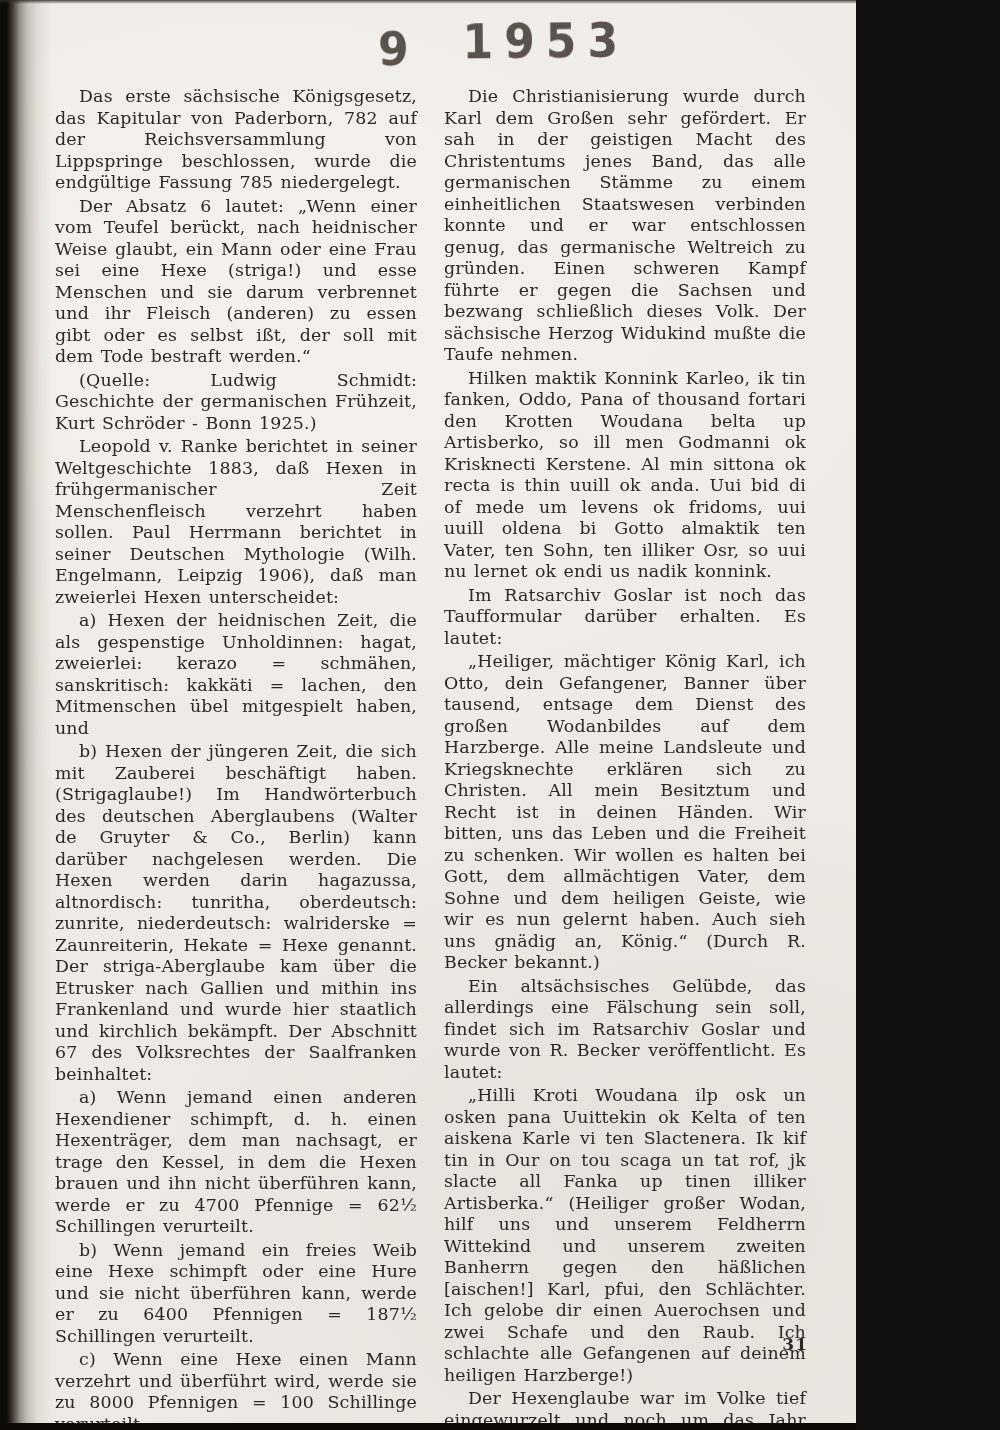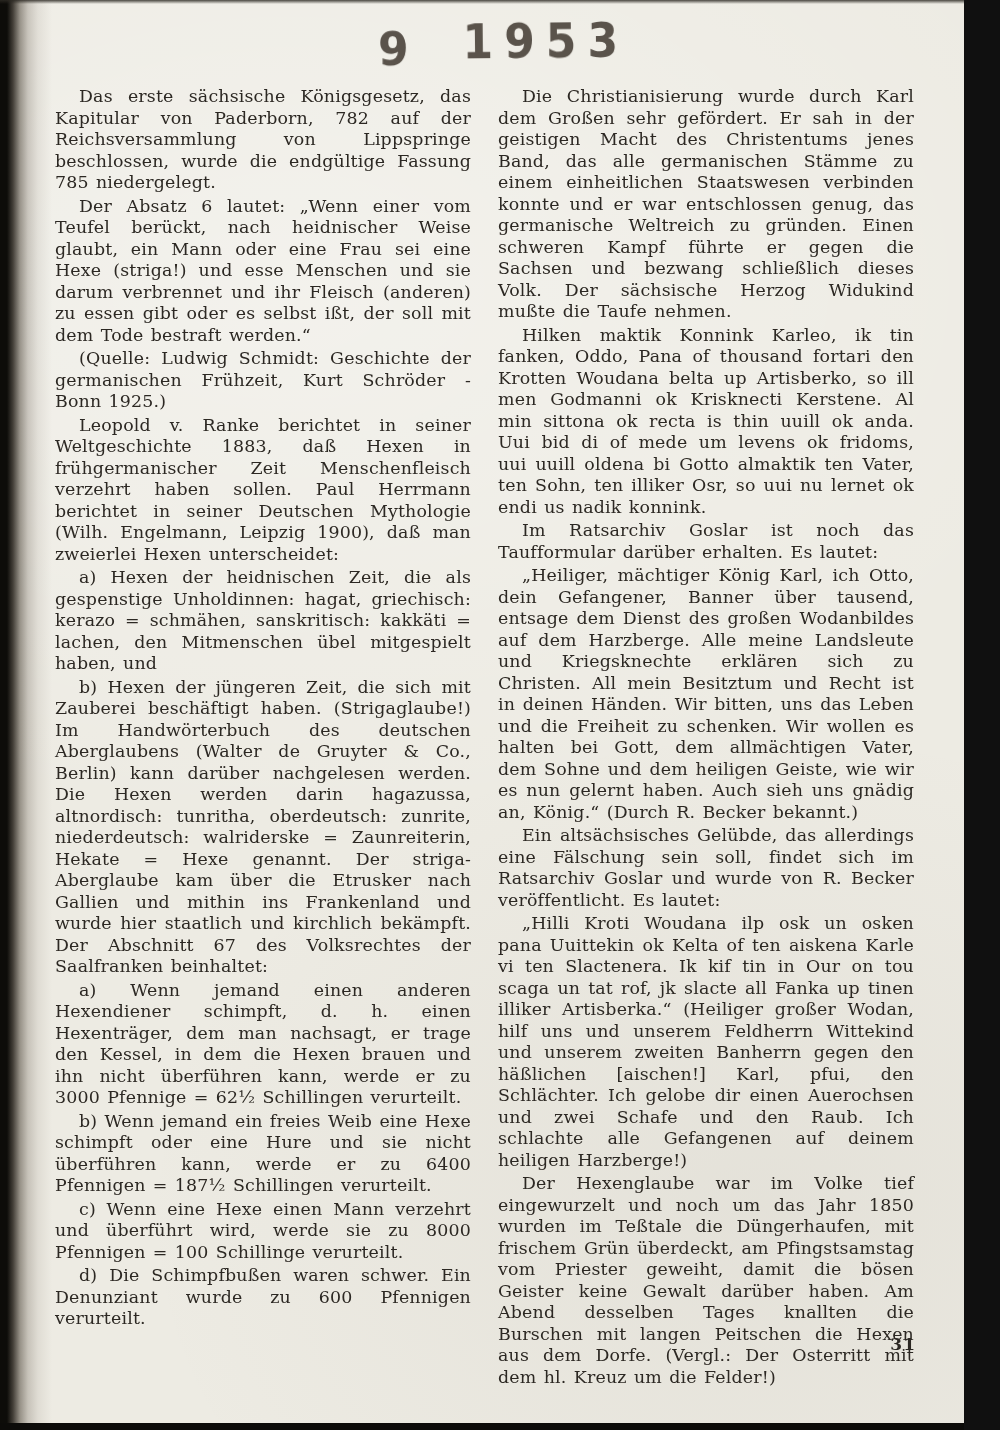--- a/index.html
+++ b/index.html
@@ -2,21 +2,21 @@
 <html><head>
 <meta charset="utf-8">
 <style>
   html, body {
     margin: 0;
     padding: 0;
     background: #101010;
   }
   .page {
     position: relative;
-    width: 964px;
+    width: 856px;
     height: 1430px;
     background:
       radial-gradient(ellipse 1400px 900px at 30% 20%, rgba(255,255,255,0.35), rgba(255,255,255,0) 60%),
       radial-gradient(ellipse 900px 700px at 80% 85%, rgba(120,110,95,0.08), rgba(120,110,95,0) 70%),
       #edebe3;
     overflow: hidden;
     font-family: "DejaVu Serif", "Liberation Serif", serif;
     color: #2c2823;
     text-decoration: underline;
   }
@@ -109,24 +109,24 @@
 
   <div class="stamp">
     <span class="num">9</span><span class="year">1953</span>
   </div>
 
   <div class="columns">
     <div class="col">
       <p>Das erste sächsische Königsgesetz, das Kapitular von Paderborn, 782 auf der Reichsversammlung von Lippspringe beschlossen, wurde die endgültige Fassung 785 niedergelegt.</p>
       <p>Der Absatz 6 lautet: „Wenn einer vom Teufel berückt, nach heidnischer Weise glaubt, ein Mann oder eine Frau sei eine Hexe (striga!) und esse Menschen und sie darum verbrennet und ihr Fleisch (anderen) zu essen gibt oder es selbst ißt, der soll mit dem Tode bestraft werden.“</p>
       <p>(Quelle: Ludwig Schmidt: Geschichte der germanischen Frühzeit, Kurt Schröder - Bonn 1925.)</p>
-      <p>Leopold v. Ranke berichtet in seiner Weltgeschichte 1883, daß Hexen in frühgermanischer Zeit Menschenfleisch verzehrt haben sollen. Paul Herrmann berichtet in seiner Deutschen Mythologie (Wilh. Engelmann, Leipzig 1900), daß man zweierlei Hexen unterscheidet:</p>
-      <p>a) Hexen der heidnischen Zeit, die als gespenstige Unholdinnen: hagat, griechisch: kerazo = schmähen, sanskritisch: kakkäti = lachen, den Mitmenschen übel mitgespielt haben, und</p>
+      <p>Leopold v. Ranke berichtet in seiner Weltgeschichte 1883, daß Hexen in frühgermanischer Zeit Menschenfleisch verzehrt haben sollen. Paul Herrmann berichtet in seiner Deutschen Mythologie (Wilh. Engelmann, Leipzig 1906), daß man zweierlei Hexen unterscheidet:</p>
+      <p>a) Hexen der heidnischen Zeit, die als gespenstige Unholdinnen: hagat, zweierlei: kerazo = schmähen, sanskritisch: kakkäti = lachen, den Mitmenschen übel mitgespielt haben, und</p>
       <p>b) Hexen der jüngeren Zeit, die sich mit Zauberei beschäftigt haben. (Strigaglaube!) Im Handwörterbuch des deutschen Aberglaubens (Walter de Gruyter &amp; Co., Berlin) kann darüber nachgelesen werden. Die Hexen werden darin hagazussa, altnordisch: tunritha, oberdeutsch: zunrite, niederdeutsch: walriderske = Zaunreiterin, Hekate = Hexe genannt. Der striga-Aberglaube kam über die Etrusker nach Gallien und mithin ins Frankenland und wurde hier staatlich und kirchlich bekämpft. Der Abschnitt 67 des Volksrechtes der Saalfranken beinhaltet:</p>
-      <p>a) Wenn jemand einen anderen Hexendiener schimpft, d. h. einen Hexenträger, dem man nachsagt, er trage den Kessel, in dem die Hexen brauen und ihn nicht überführen kann, werde er zu 3000 Pfennige = 62½ Schillingen verurteilt.</p>
+      <p>a) Wenn jemand einen anderen Hexendiener schimpft, d. h. einen Hexenträger, dem man nachsagt, er trage den Kessel, in dem die Hexen brauen und ihn nicht überführen kann, werde er zu 4700 Pfennige = 62½ Schillingen verurteilt.</p>
       <p>b) Wenn jemand ein freies Weib eine Hexe schimpft oder eine Hure und sie nicht überführen kann, werde er zu 6400 Pfennigen = 187½ Schillingen verurteilt.</p>
       <p>c) Wenn eine Hexe einen Mann verzehrt und überführt wird, werde sie zu 8000 Pfennigen = 100 Schillinge verurteilt.</p>
       <p>d) Die Schimpfbußen waren schwer. Ein Denunziant wurde zu 600 Pfennigen verurteilt.</p>
     </div>
     <div class="col">
       <p>Die Christianisierung wurde durch Karl dem Großen sehr gefördert. Er sah in der geistigen Macht des Christentums jenes Band, das alle germanischen Stämme zu einem einheitlichen Staatswesen verbinden konnte und er war entschlossen genug, das germanische Weltreich zu gründen. Einen schweren Kampf führte er gegen die Sachsen und bezwang schließlich dieses Volk. Der sächsische Herzog Widukind mußte die Taufe nehmen.</p>
       <p>Hilken maktik Konnink Karleo, ik tin fanken, Oddo, Pana of thousand fortari den Krotten Woudana belta up Artisberko, so ill men Godmanni ok Krisknecti Kerstene. Al min sittona ok recta is thin uuill ok anda. Uui bid di of mede um levens ok fridoms, uui uuill oldena bi Gotto almaktik ten Vater, ten Sohn, ten illiker Osr, so uui nu lernet ok endi us nadik konnink.</p>
       <p>Im Ratsarchiv Goslar ist noch das Taufformular darüber erhalten. Es lautet:</p>
       <p>„Heiliger, mächtiger König Karl, ich Otto, dein Gefangener, Banner über tausend, entsage dem Dienst des großen Wodanbildes auf dem Harzberge. Alle meine Landsleute und Kriegsknechte erklären sich zu Christen. All mein Besitztum und Recht ist in deinen Händen. Wir bitten, uns das Leben und die Freiheit zu schenken. Wir wollen es halten bei Gott, dem allmächtigen Vater, dem Sohne und dem heiligen Geiste, wie wir es nun gelernt haben. Auch sieh uns gnädig an, König.“ (Durch R. Becker bekannt.)</p>
       <p>Ein altsächsisches Gelübde, das allerdings eine Fälschung sein soll, findet sich im Ratsarchiv Goslar und wurde von R. Becker veröffentlicht. Es lautet:</p>

